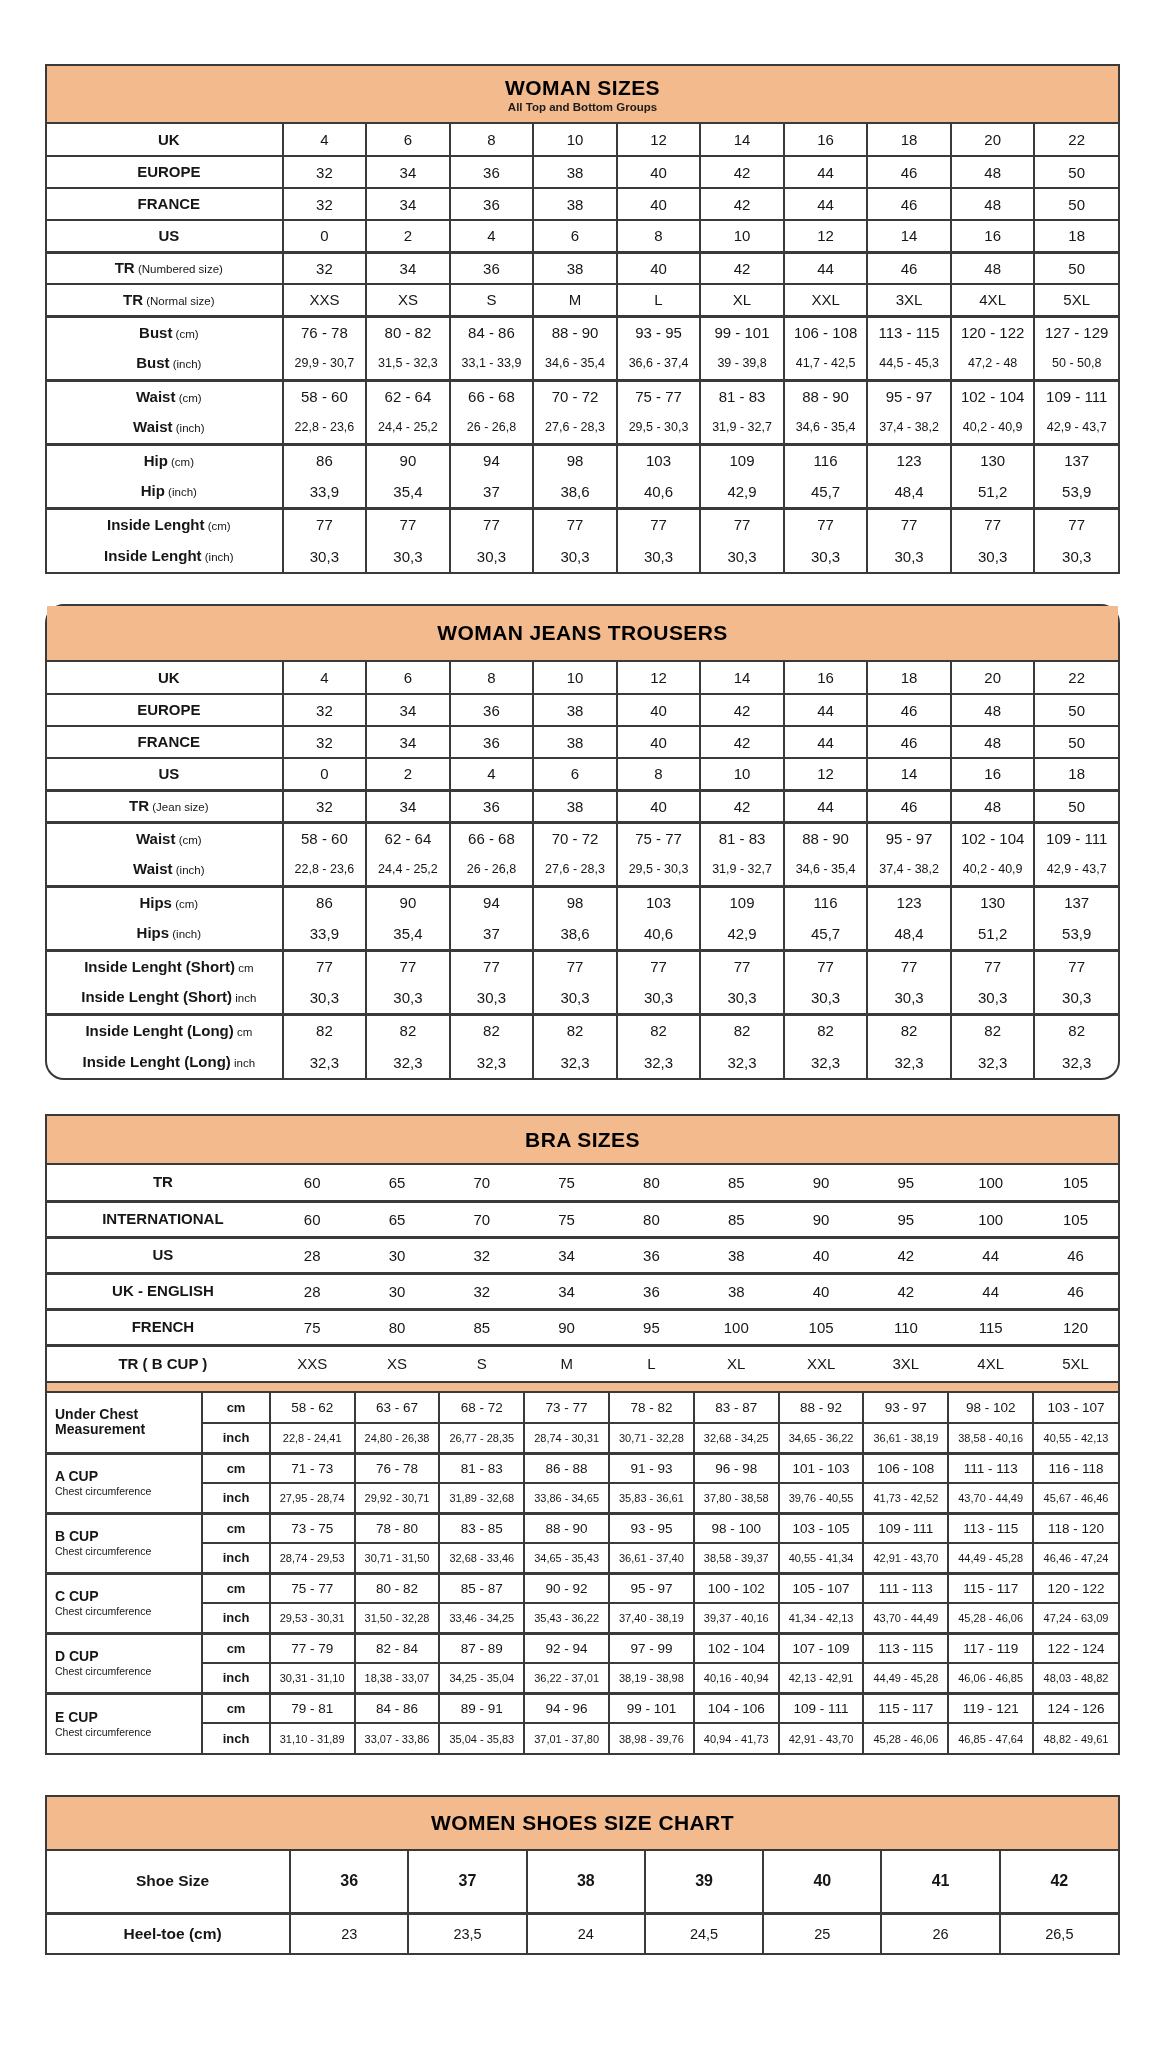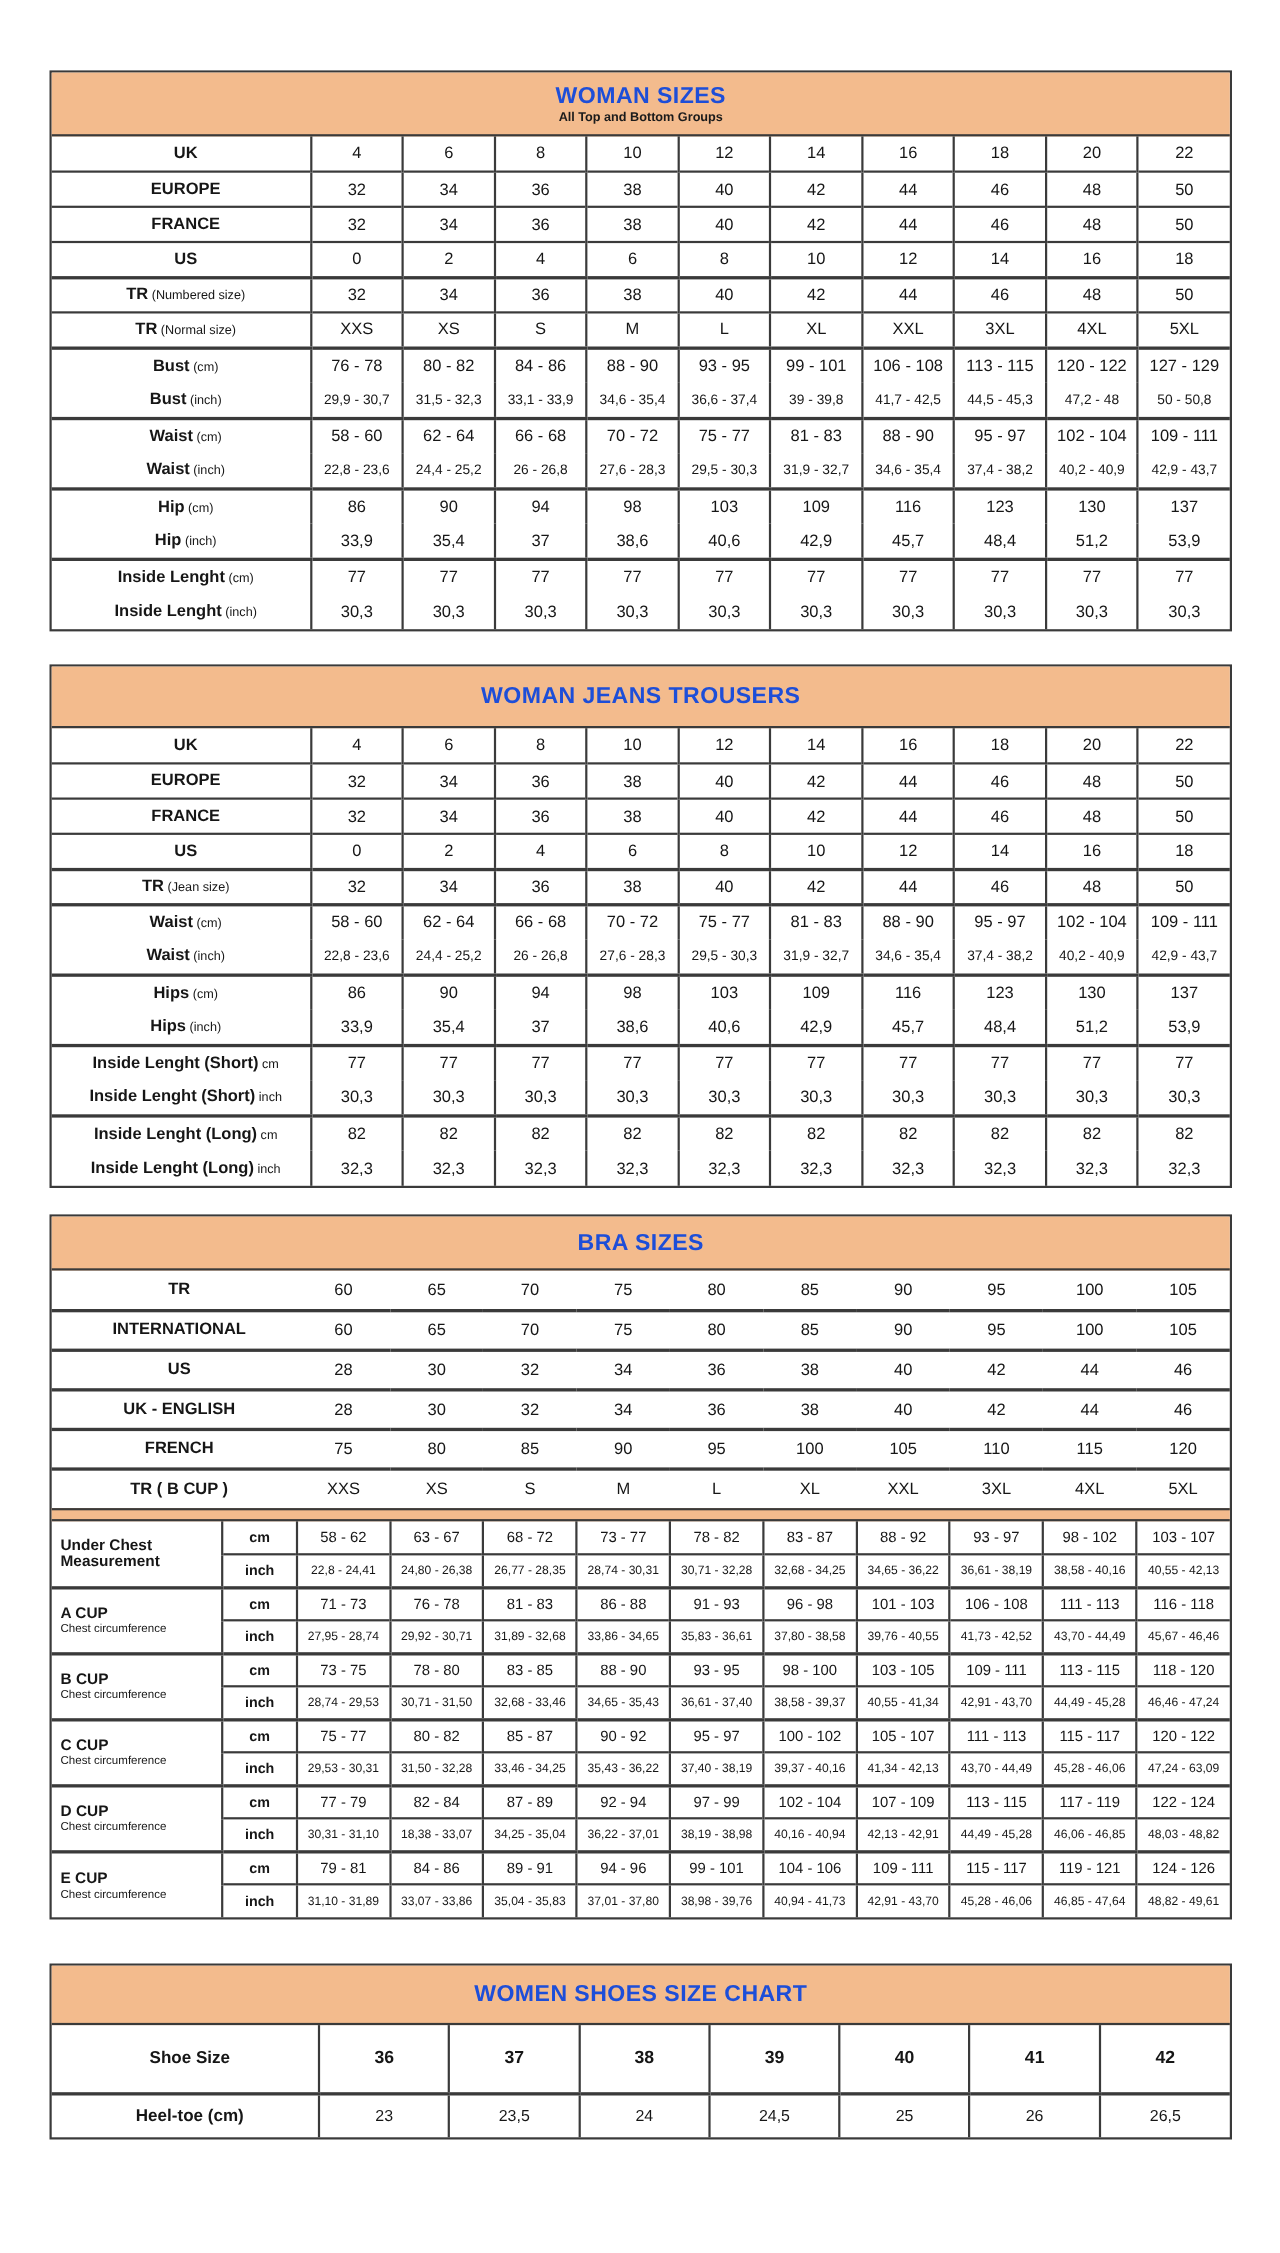--- a/index.html
+++ b/index.html
@@ -8,34 +8,34 @@
     width:1164px; height:2048px;
     font-family:"Liberation Sans", sans-serif;
     color:#161616;
     -webkit-font-smoothing:antialiased;
   }
   .page { padding:64px 44px 0 45px; }
 
   .tbl { border:2px solid #3a3a3a; background:#fff; }
   .tbl + .tbl { margin-top:0; }
   .gap30 { margin-bottom:30px; }
-  .gap46 { margin-bottom:24px; }
+  .gap46 { margin-bottom:34px;border-radius:19px; }
   .gap40 { margin-bottom:40px; }
 
   .tbl-head {
     background:#F3BB8D;
     border-bottom:2px solid #3a3a3a;
     display:flex; flex-direction:column; align-items:center; justify-content:center;
     text-align:center;
   }
   .tbl-head.h1 { height:58px; }
   .tbl-head.h2 { height:56px; }
   .tbl-head.h3 { height:49px; }
   .tbl-head.h4 { height:54px; }
-  .tbl-title { font-weight:bold; font-size:21px; letter-spacing:.4px; color:#1d4ed8; }
+  .tbl-title { font-weight:bold; font-size:21px; letter-spacing:.4px; color:#000000; }
   .tbl-subtitle { font-weight:bold; font-size:11.5px; margin-top:1px; color:#1b1b1b; }
 
   table.grid { width:100%; border-collapse:collapse; table-layout:fixed; }
   .grid th, .grid td {
     border-left:2px solid #3a3a3a;
     padding:0 3px; text-align:center; vertical-align:middle;
     overflow:hidden; white-space:nowrap; font-weight:normal;
   }
   .grid th:first-child, .grid td:first-child { border-left:none; }
   .grid tr > * { border-top:2px solid #3a3a3a; }

